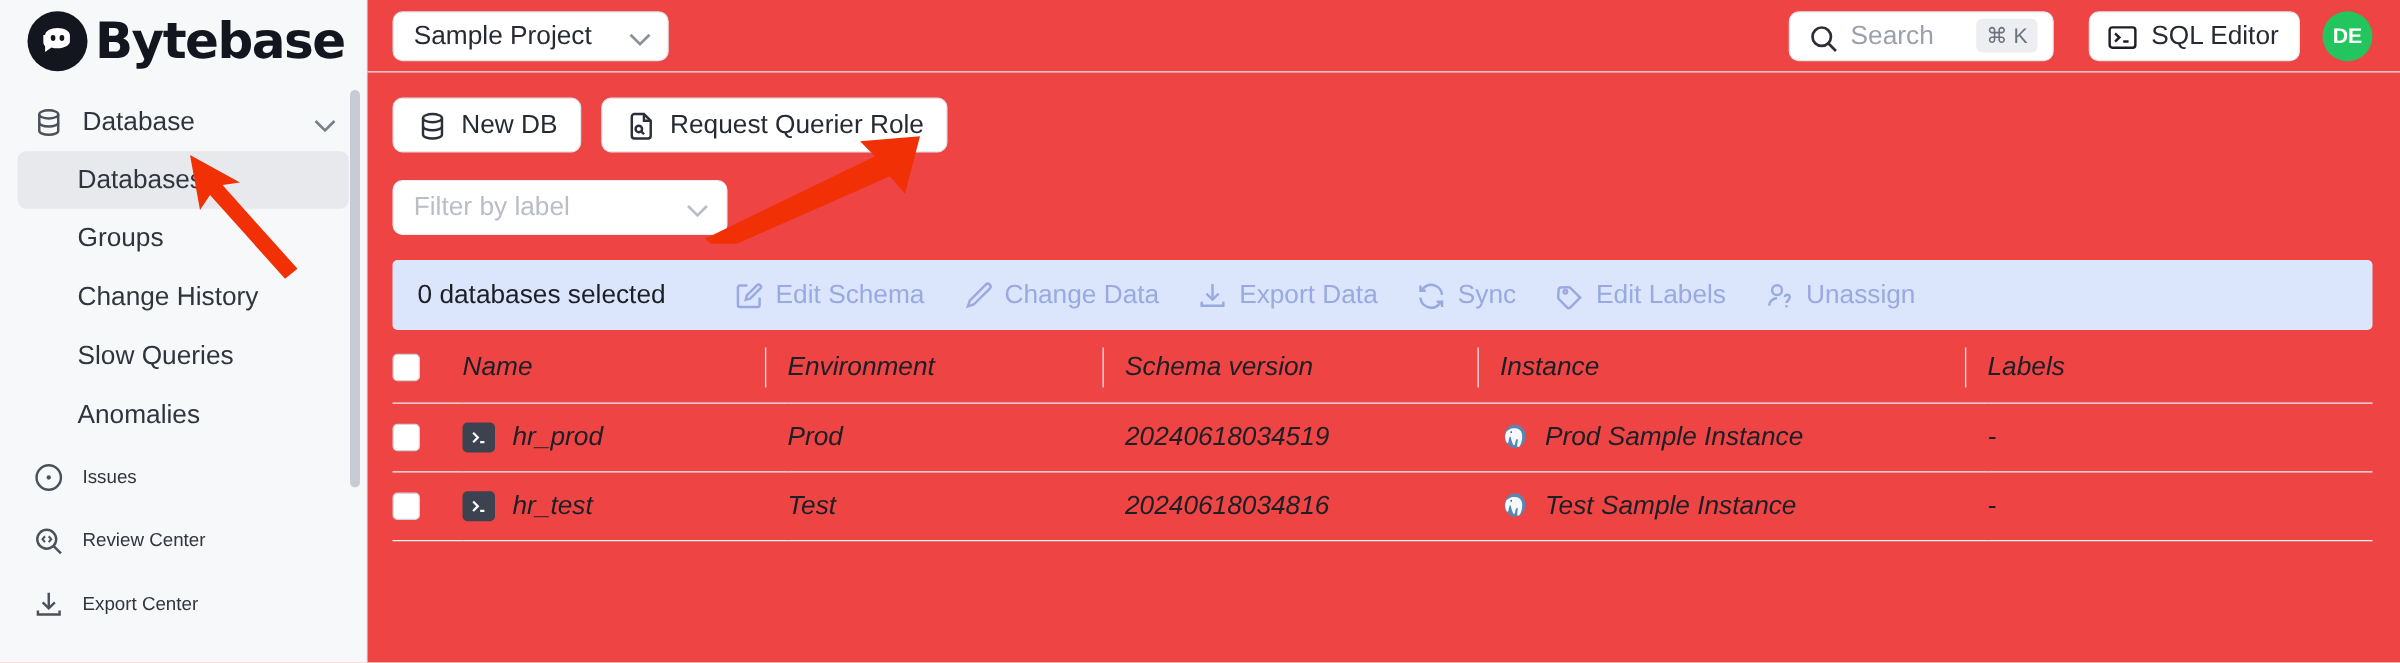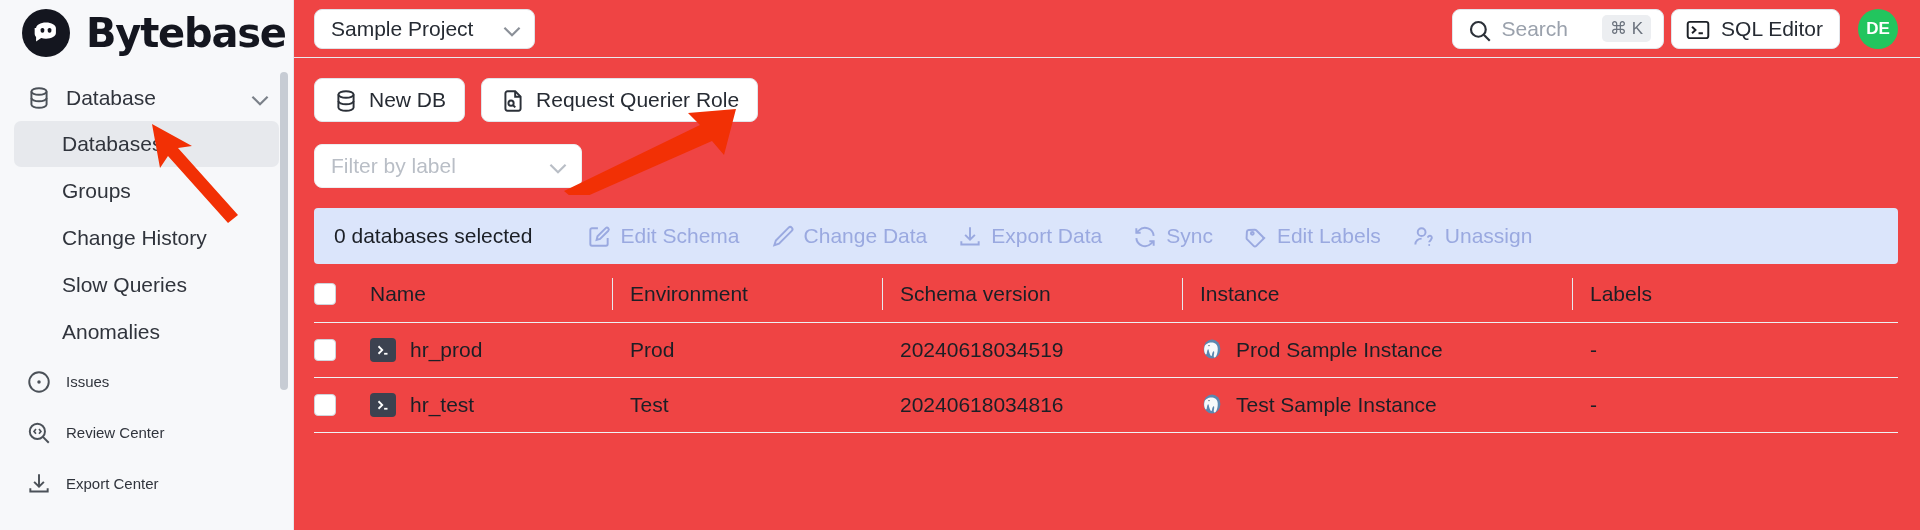--- a/index.html
+++ b/index.html
@@ -14,21 +14,21 @@
 
   
   .sidebar {
     width: 294px; height: 530px; flex: 0 0 294px;
     background: #f7f8fa;
     border-right: 1px solid #e5e7eb;
     position: relative;
     overflow: hidden;
   }
   .brand {
-    display: flex; align-items: center; gap: 16px;
+    display: flex; align-items: center; gap: 6px;
     padding: 14px 0 14px 22px; height: 66px;
   }
   .brand-mark {
     width: 48px; height: 48px; border-radius: 50%;
     background: #14161f; display: flex; align-items: center; justify-content: center;
     flex: 0 0 48px;
   }
   .brand-name {
     font-size: 40px; font-weight: bold; letter-spacing: -1.2px;
     color: #14161f; line-height: 1; font-family: "DejaVu Sans", sans-serif;
@@ -74,21 +74,21 @@
     border: 1px solid #dfe2e7; border-radius: 8px;
     height: 40px; padding: 0 13px 0 16px; background: #fff; cursor: pointer;
   }
   .proj-select .txt { font-size: 21px; color: #262b33; }
   .spacer { flex: 1; }
 
   .search-box {
     display: flex; align-items: center; gap: 12px;
     border: 1px solid #e2e5ea; border-radius: 8px;
     height: 40px; padding: 0 12px 0 14px; background: #fff; cursor: text;
-    margin-right: 7px;
+    margin-right: 28px;
   }
   .search-box .ph { font-size: 21px; color: #9aa1ac; }
   .kbd {
     background: #eceef1; color: #6b727d; border-radius: 5px;
     font-size: 17px; padding: 3px 8px; margin-left: 22px;
   }
   .sql-btn {
     display: flex; align-items: center; gap: 12px;
     border: 1px solid #e2e5ea; border-radius: 8px;
     height: 40px; padding: 0 16px 0 13px; background: #fff; cursor: pointer;
@@ -132,21 +132,21 @@
     height: 56px; display: flex; align-items: center;
     padding: 0 20px; gap: 30px;
   }
   .sel-count { font-size: 21px; color: #1b1f26; margin-right: 24px; }
   .act {
     display: flex; align-items: center; gap: 10px;
     font-size: 21px; color: #9aa9e0; cursor: pointer;
   }
   .act .ico svg { stroke: #9aa9e0; }
 
-  table.dbtable { width: 100%; border-collapse: collapse; table-layout: fixed; }
+  table.dbtable { width: 100%; border-collapse: collapse; table-layout: fixed; font-style: italic; }
   table.dbtable th {
     text-align: left; font-size: 21px; font-weight: normal; color: #1b1f26;
     padding: 18px 0 16px 0; border-bottom: 1px solid #eef0f3;
     position: relative;
   }
   table.dbtable th.div::before {
     content:""; position:absolute; left:-18px; top:14px; bottom:12px; width:1px; background:#e7eaee;
   }
   table.dbtable td {
     font-size: 21px; color: #1b1f26;

